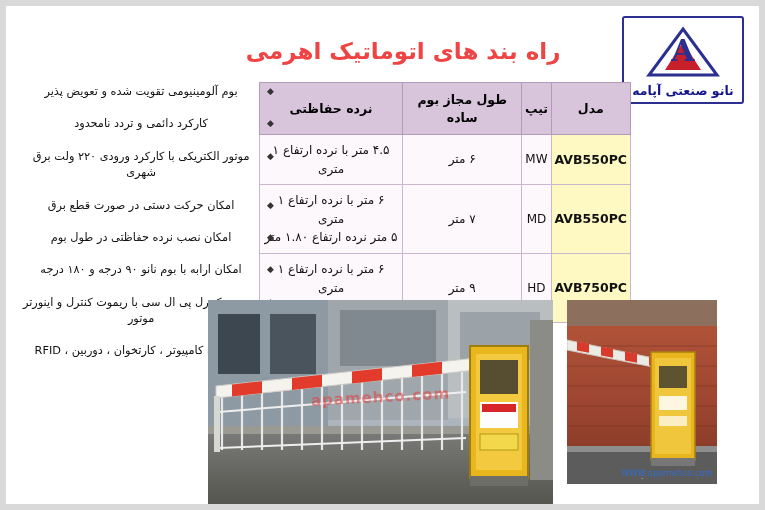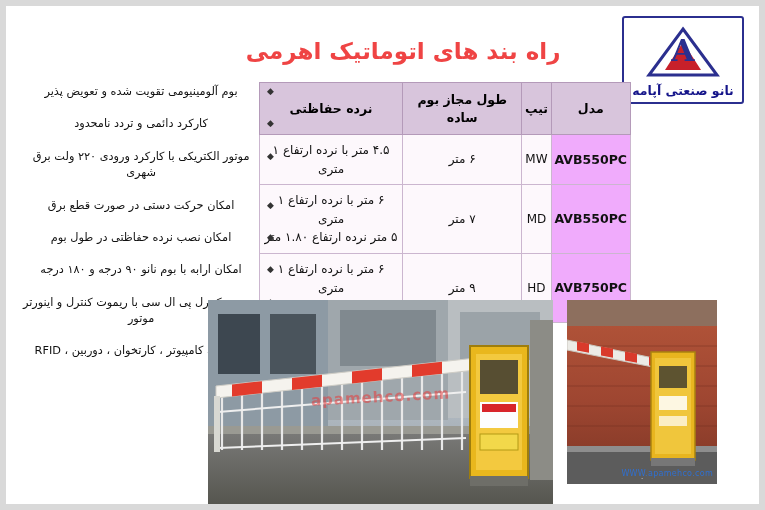--- a/index.html
+++ b/index.html
@@ -131,21 +131,21 @@
   table.spec td {
     border: 1px solid #cbb6cf;
     font-size: 12px;
     text-align: center;
     padding: 6px 3px;
     color: #111;
     background: #fdf8fc;
     line-height: 1.55;
   }
   table.spec td.model {
-    background: #f0abfc;
+    background: #fef9c3;
     font-weight: bold;
     font-size: 12.5px;
   }
   .twoline span { display: block; }
 
   
   .bullets {
     position: absolute;
     top: 72px;
     left: 10px;

